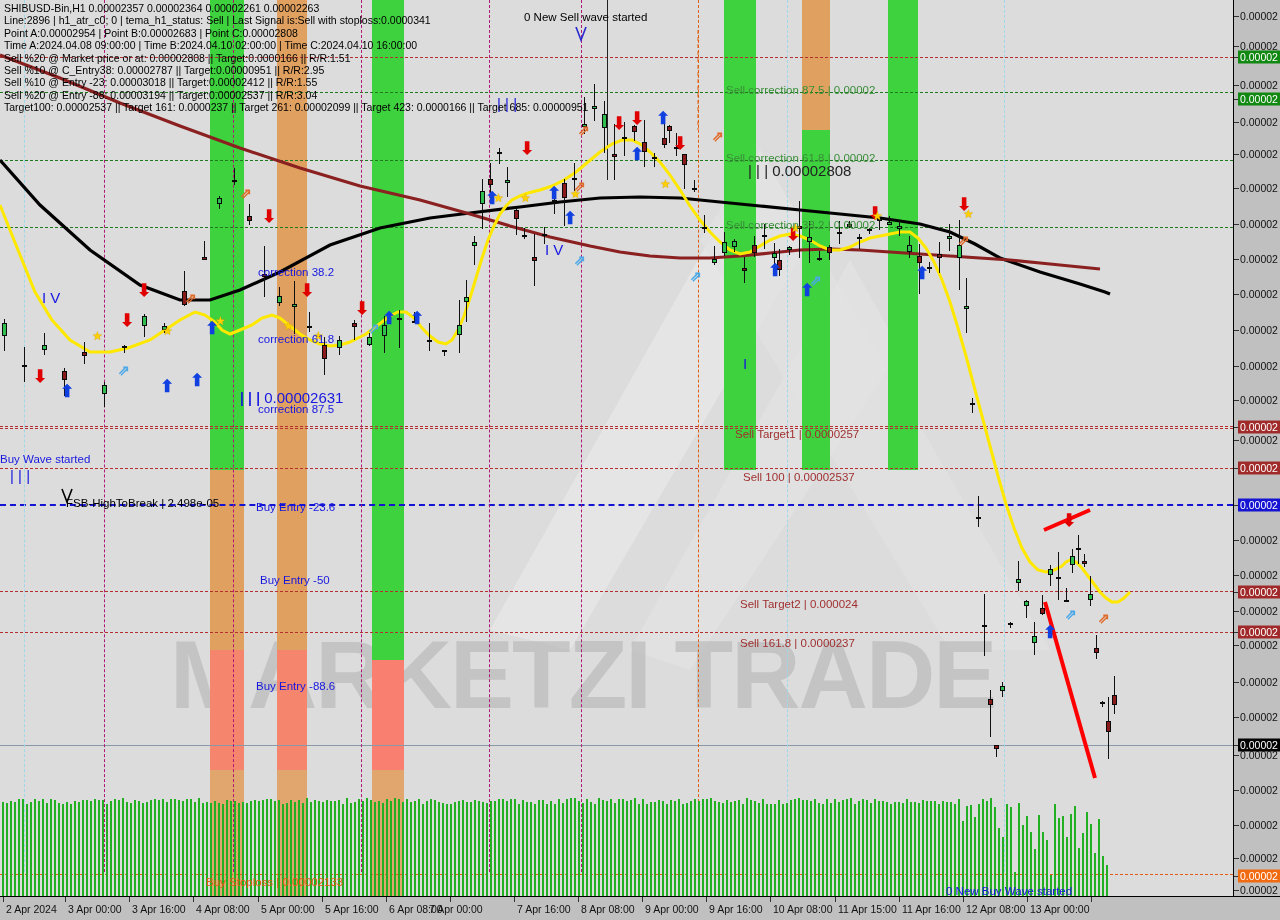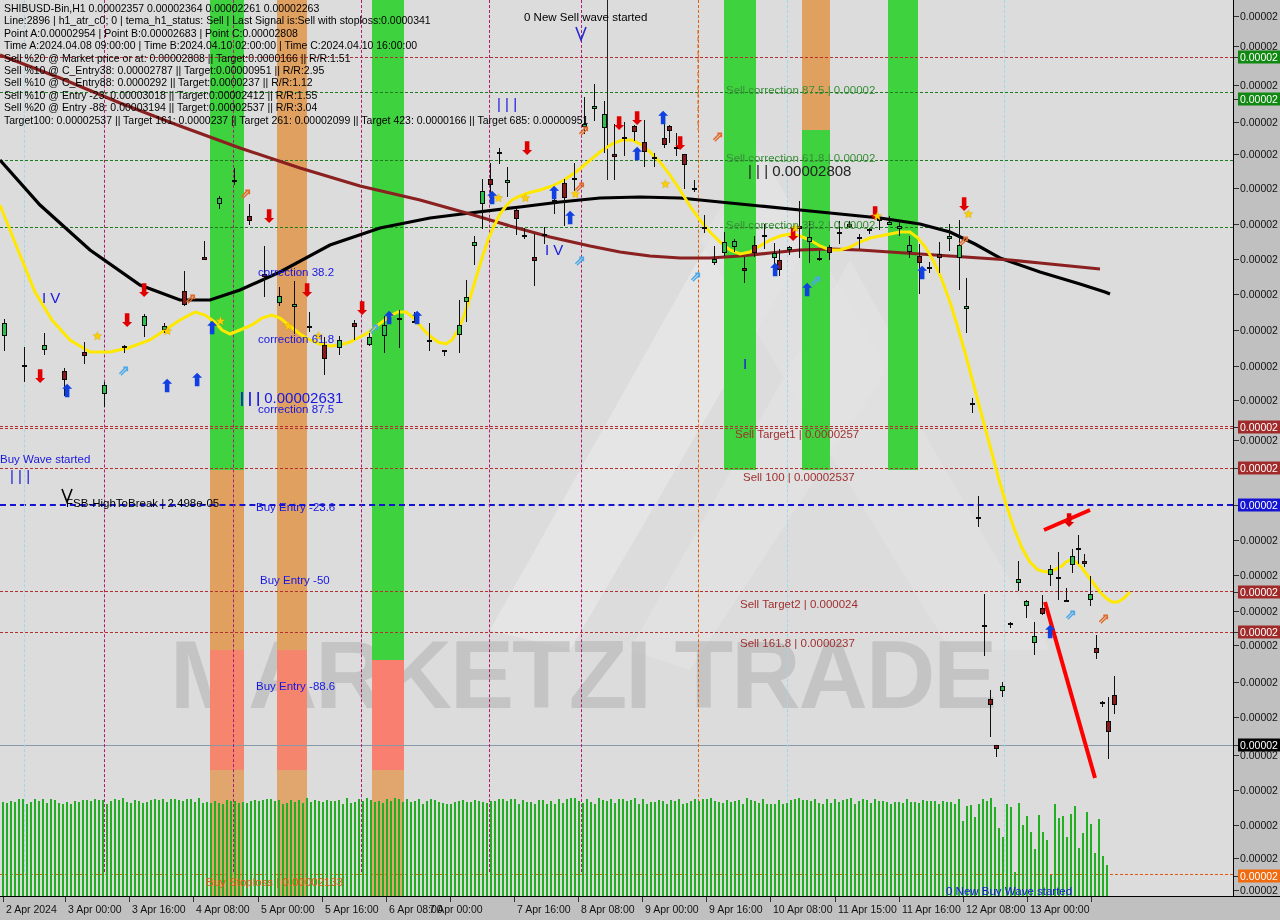--- a/index.html
+++ b/index.html
@@ -754,21 +754,20 @@
           <div class="lbl bigblue" style="left: 240px; top: 392px;">| | |</div>
         </div>
 
       <div id="header">
           <div>SHIBUSD-Bin,H1  0.00002357 0.00002364 0.00002261 0.00002263</div>
           <div>Line:2896 | h1_atr_c0; 0 | tema_h1_status: Sell | Last Signal is:Sell with stoploss:0.0000341</div>
           <div>Point A:0.00002954 | Point B:0.00002683 | Point C:0.00002808</div>
           <div>Time A:2024.04.08 09:00:00 | Time B:2024.04.10 02:00:00 | Time C:2024.04.10 16:00:00</div>
           <div>Sell %20 @ Market price or at: 0.00002808 || Target:0.0000166 || R/R:1.51</div>
           <div>Sell %10 @ C_Entry38: 0.00002787 || Target:0.00000951 || R/R:2.95</div>
-          <div>Sell %10 @ C_Entry88: 0.0000292 || Target:0.0000237 || R/R:1.12</div>
           <div>Sell %10 @ Entry -23: 0.00003018 || Target:0.00002412 || R/R:1.55</div>
           <div>Sell %20 @ Entry -88: 0.00003194 || Target:0.00002537 || R/R:3.04</div>
           <div>Target100: 0.00002537 || Target 161: 0.0000237 || Target 261: 0.00002099 || Target 423: 0.0000166 || Target 685: 0.00000951</div>
         </div>
 
     </div>
   </div>
 
   <div id="pscale">
       <div class="ptick" style="top: 16px;"></div>

